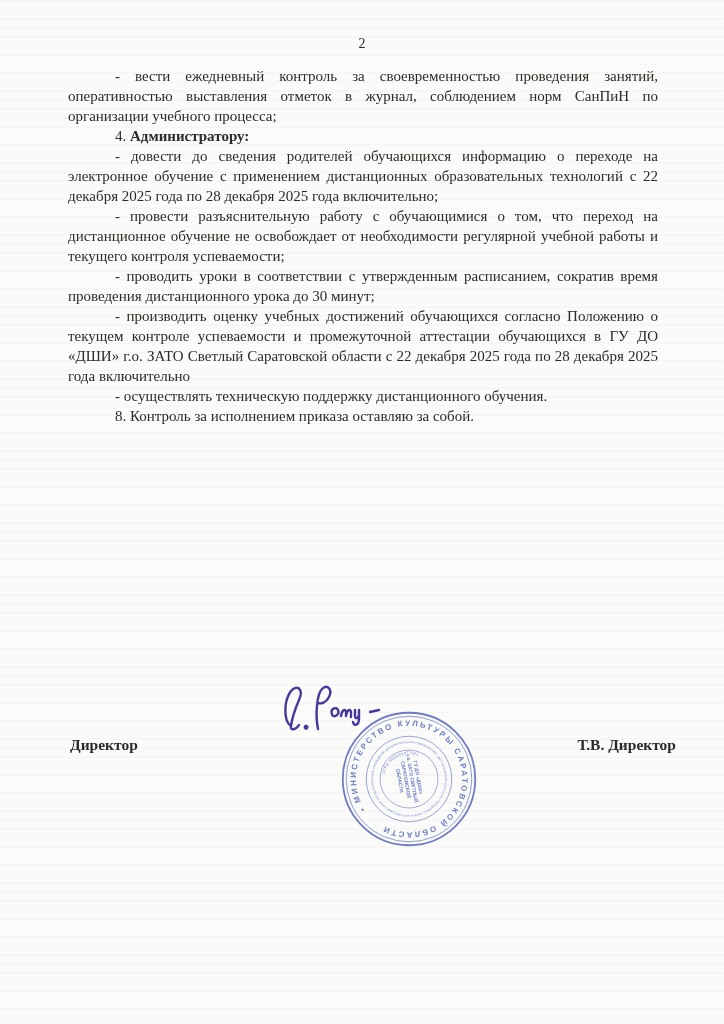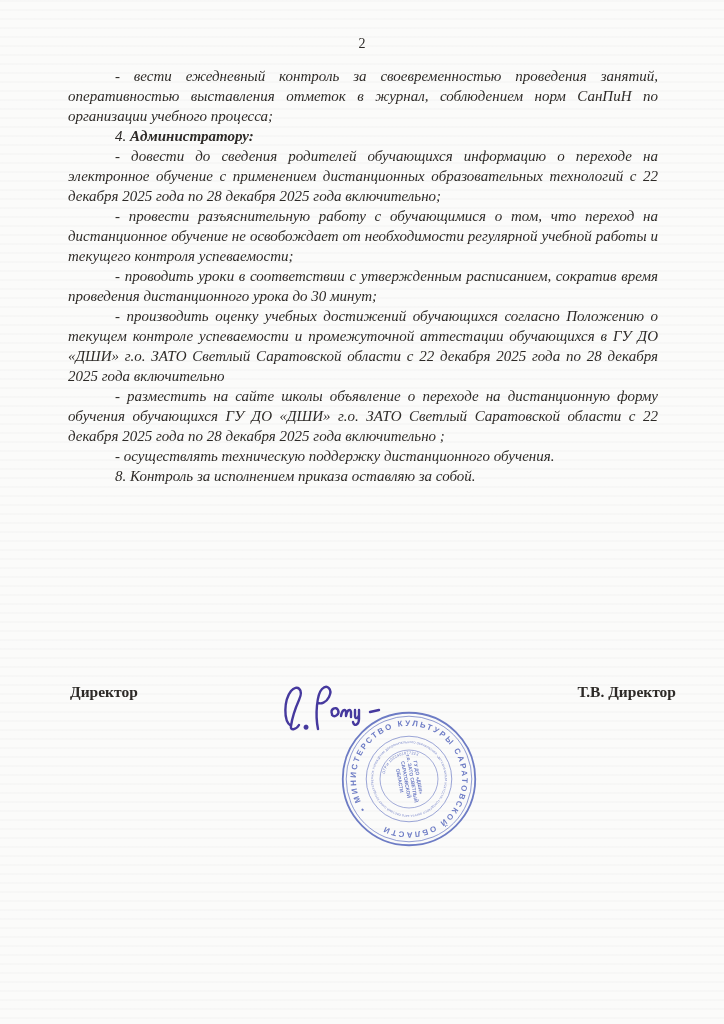--- a/index.html
+++ b/index.html
@@ -17,26 +17,26 @@
       rgba(120,120,125,0.03) 0px, rgba(120,120,125,0.03) 2px,
       rgba(255,255,255,0) 2px, rgba(255,255,255,0) 9px);
     pointer-events:none;
   }
   .page-number{
     position:absolute;top:36px;left:0;width:724px;
     text-align:center;font-size:14px;color:#2d2a27;
   }
   .doc-body{
     position:absolute;left:68px;top:66px;width:590px;
-    font-size:15px;line-height:20px;text-align:justify;font-style:italic;
+    font-size:15px;line-height:20px;text-align:justify;
   }
   .doc-body p{margin:0;text-indent:47px;}
   .doc-body .b{font-weight:bold;}
   .sig-row{
-    position:absolute;left:70px;top:683px;width:606px;
+    position:absolute;left:70px;top:736px;width:606px;
     display:flex;justify-content:space-between;align-items:flex-start;
     font-size:15.5px;font-weight:bold;
   }
   .signature-svg{
     position:absolute;left:278px;top:682px;z-index:3;
   }
   .stamp-wrap{
     position:absolute;left:340px;top:710px;width:138px;height:138px;
     z-index:2;opacity:0.88;filter:blur(0.35px);
     mix-blend-mode:multiply;
@@ -50,21 +50,20 @@
 
 <div class="page-number">2</div>
 
 <div class="doc-body">
     <p><span>- вести ежедневный контроль за своевременностью проведения занятий, оперативностью выставления отметок в журнал, соблюдением норм СанПиН по организации учебного процесса;</span></p>
     <p><span>4. </span><span class="b">Администратору:</span></p>
     <p><span>- довести до сведения родителей обучающихся информацию о переходе на электронное обучение с применением дистанционных образовательных технологий с 22 декабря 2025 года по 28 декабря 2025 года включительно;</span></p>
     <p><span>- провести разъяснительную работу с обучающимися о том, что переход на дистанционное обучение не освобождает от необходимости регулярной учебной работы и текущего контроля успеваемости;</span></p>
     <p><span>- проводить уроки в соответствии с утвержденным расписанием, сократив время проведения дистанционного урока до 30 минут;</span></p>
     <p><span>- производить оценку учебных достижений обучающихся согласно Положению о текущем контроле успеваемости и промежуточной аттестации обучающихся в ГУ ДО «ДШИ» г.о. ЗАТО Светлый Саратовской области с 22 декабря 2025 года по 28 декабря 2025 года включительно</span></p>
-    <p><span>- разместить на сайте школы объявление о переходе на дистанционную форму обучения обучающихся ГУ ДО «ДШИ» г.о. ЗАТО Светлый Саратовской области с 22 декабря 2025 года по 28 декабря 2025 года включительно ;</span></p>
     <p><span>- осуществлять техническую поддержку дистанционного обучения.</span></p>
     <p><span>8. Контроль за исполнением приказа оставляю за собой.</span></p>
   </div>
 
 <div class="sig-row">
   <span>Директор</span>
   <span>Т.В. Директор</span>
 </div>
 
 <svg class="signature-svg" width="112" height="62" viewBox="0 0 112 62">

